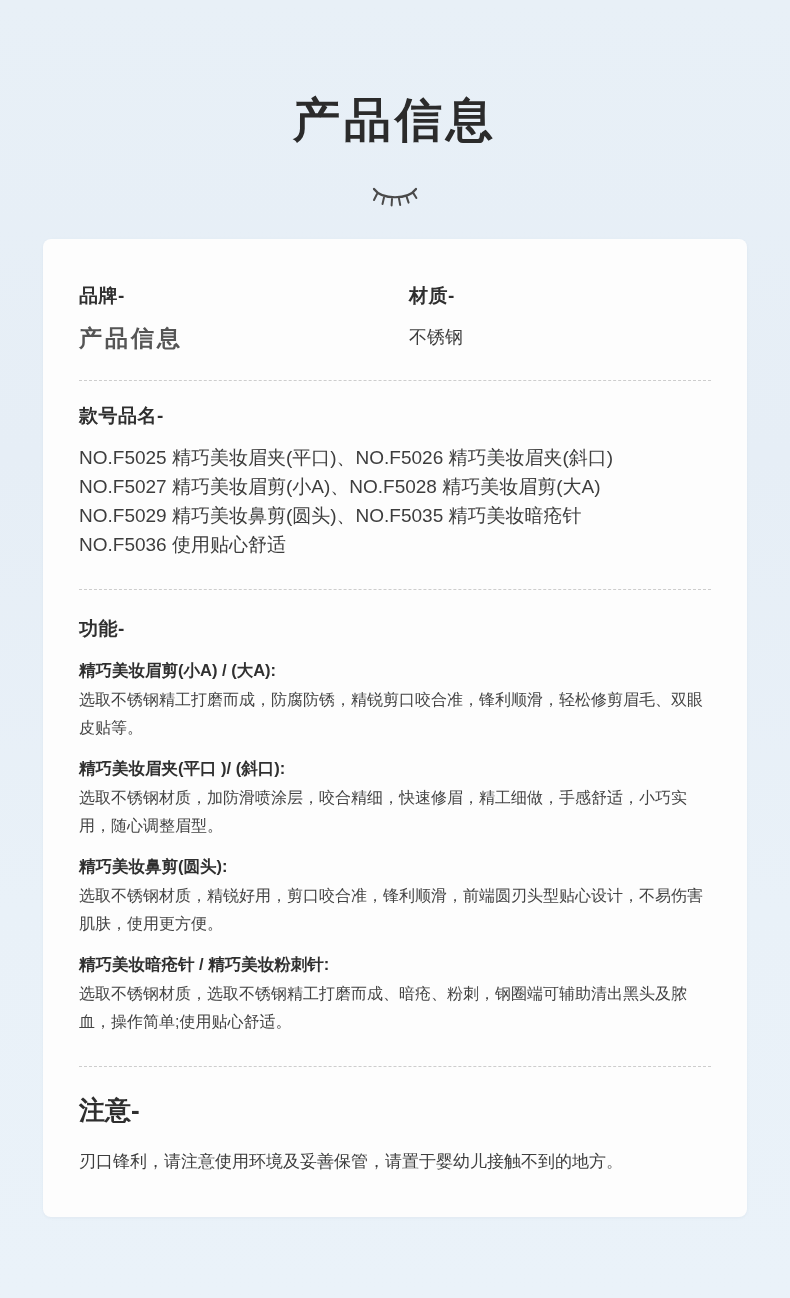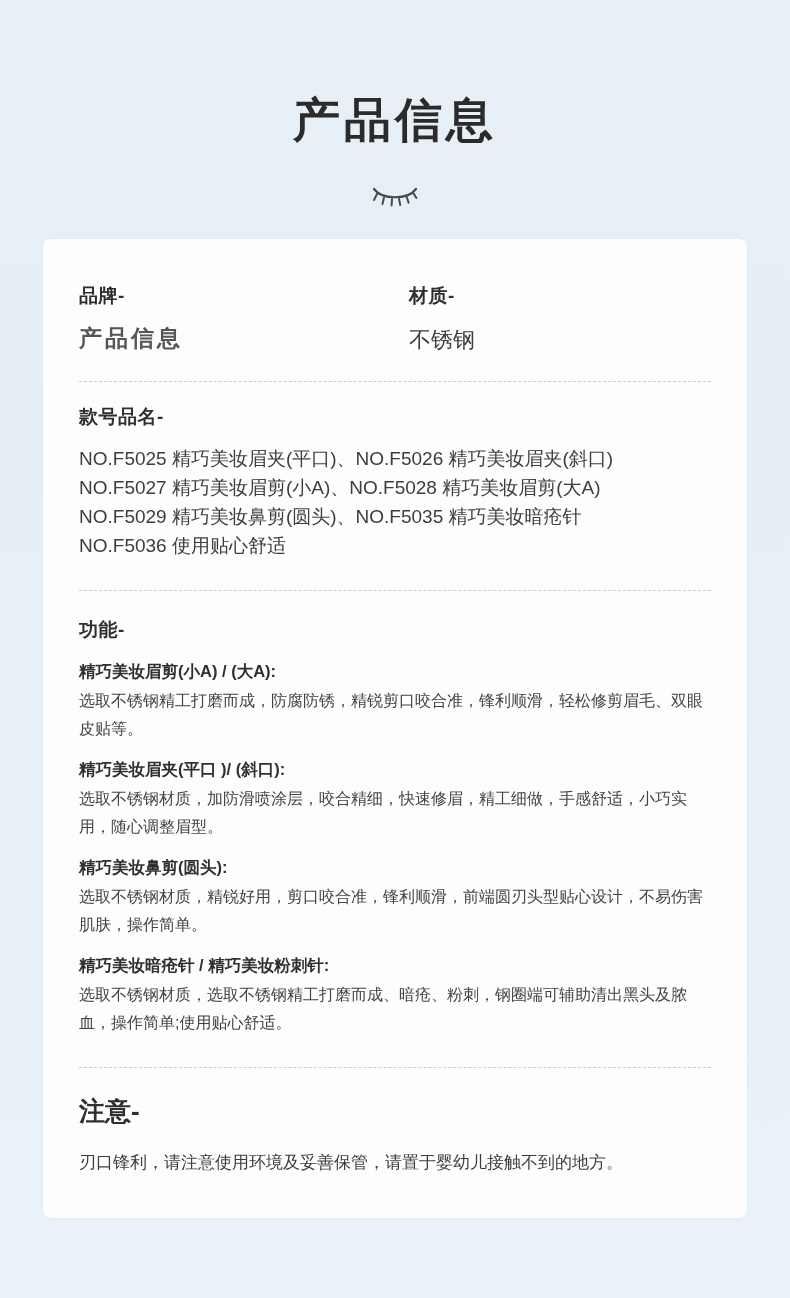--- a/index.html
+++ b/index.html
@@ -60,21 +60,21 @@
   }
   .brand-name {
     margin-top: 14px;
     font-size: 23px;
     font-weight: bold;
     color: #555;
     letter-spacing: 3px;
   }
   .mat-val {
     margin-top: 16px;
-    font-size: 22px;
+    font-size: 18px;
     color: #3d3d3d;
   }
   .divider {
     border-top: 1px dashed #cdcdcd;
     margin: 26px 0 22px 0;
   }
   .divider.wide {
     margin: 30px 0 26px 0;
   }
   .model-lines {
@@ -169,21 +169,21 @@
           <div class="func-desc">选取不锈钢精工打磨而成，防腐防锈，精锐剪口咬合准，锋利顺滑，轻松修剪眉毛、双眼皮贴等。</div>
         </div>
 
         <div class="func-item">
           <div class="func-title">精巧美妆眉夹(平口 )/ (斜口):</div>
           <div class="func-desc">选取不锈钢材质，加防滑喷涂层，咬合精细，快速修眉，精工细做，手感舒适，小巧实用，随心调整眉型。</div>
         </div>
 
         <div class="func-item">
           <div class="func-title">精巧美妆鼻剪(圆头):</div>
-          <div class="func-desc">选取不锈钢材质，精锐好用，剪口咬合准，锋利顺滑，前端圆刃头型贴心设计，不易伤害肌肤，操作简单。</div>
+          <div class="func-desc">选取不锈钢材质，精锐好用，剪口咬合准，锋利顺滑，前端圆刃头型贴心设计，不易伤害肌肤，使用更方便。</div>
         </div>
 
         <div class="func-item">
           <div class="func-title">精巧美妆暗疮针 / 精巧美妆粉刺针:</div>
           <div class="func-desc">选取不锈钢材质，选取不锈钢精工打磨而成、暗疮、粉刺，钢圈端可辅助清出黑头及脓血，操作简单;使用贴心舒适。</div>
         </div>
 
       </div>
     </div>
 

